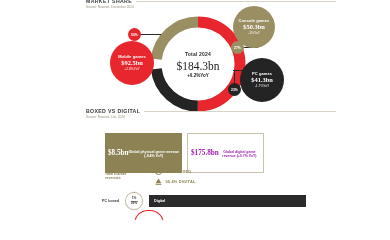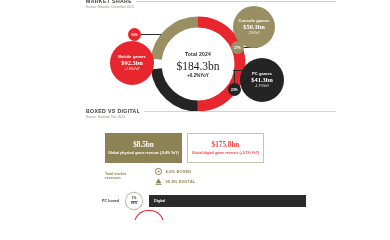--- a/index.html
+++ b/index.html
@@ -66,28 +66,28 @@
   #lead-pc-h{left:233px;top:70px;width:26px;height:.6px;}
   #lead-pc-v{left:233.5px;top:70px;width:.6px;height:13px;}
 
   
   #bvd-head{left:86px;top:108px;width:250px;}
   #bvd-head .rowline{display:flex;align-items:center;gap:4px;}
   #bvd-head .rule{flex:1;}
 
   .cards{position:absolute;left:105px;top:133px;display:flex;gap:5px;}
   .card{
-    width:77px;height:30px;box-sizing:border-box;
-    display:flex;flex-direction:column;align-items:center;justify-content:center;
+    width:77px;height:40px;box-sizing:border-box;
+    display:flex;flex-direction:row;align-items:center;justify-content:center;
     text-align:center;padding:2px 3px;
   }
   .card-val{font-family:"Liberation Serif",serif;font-size:7.2px;font-weight:bold;line-height:8px;}
   .card-desc{font-size:3.5px;font-weight:bold;line-height:4.4px;margin-top:2px;}
   #card-physical{background:#8c8254;color:#ffffff;}
-  #card-digital{background:#ffffff;color:#ef4444;border:.6px solid #c9c2ad;}
+  #card-digital{background:#ffffff;color:#a21caf;border:.6px solid #c9c2ad;}
 
   
   .split{position:absolute;left:105px;top:168px;width:150px;display:flex;align-items:center;gap:14px;}
   .split-label{font-size:3.6px;font-weight:bold;color:#8c8254;line-height:4.6px;width:36px;}
   .split-items{display:flex;flex-direction:column;gap:2.5px;}
   .split-row{display:flex;align-items:center;gap:3.5px;}
   .split-ico{width:7px;height:7px;display:flex;align-items:center;justify-content:center;}
   .split-txt{font-size:3.9px;font-weight:bold;color:#8c8254;letter-spacing:.2px;}
 
   

